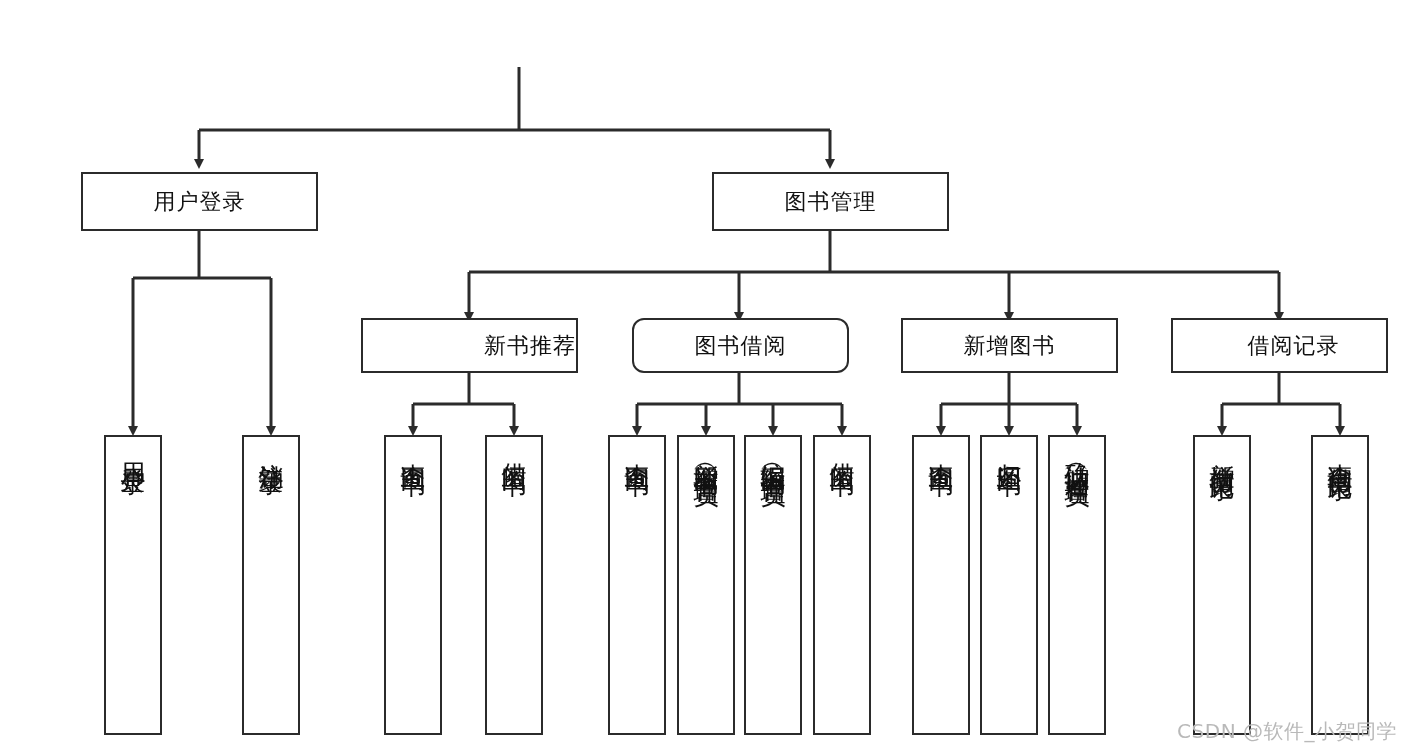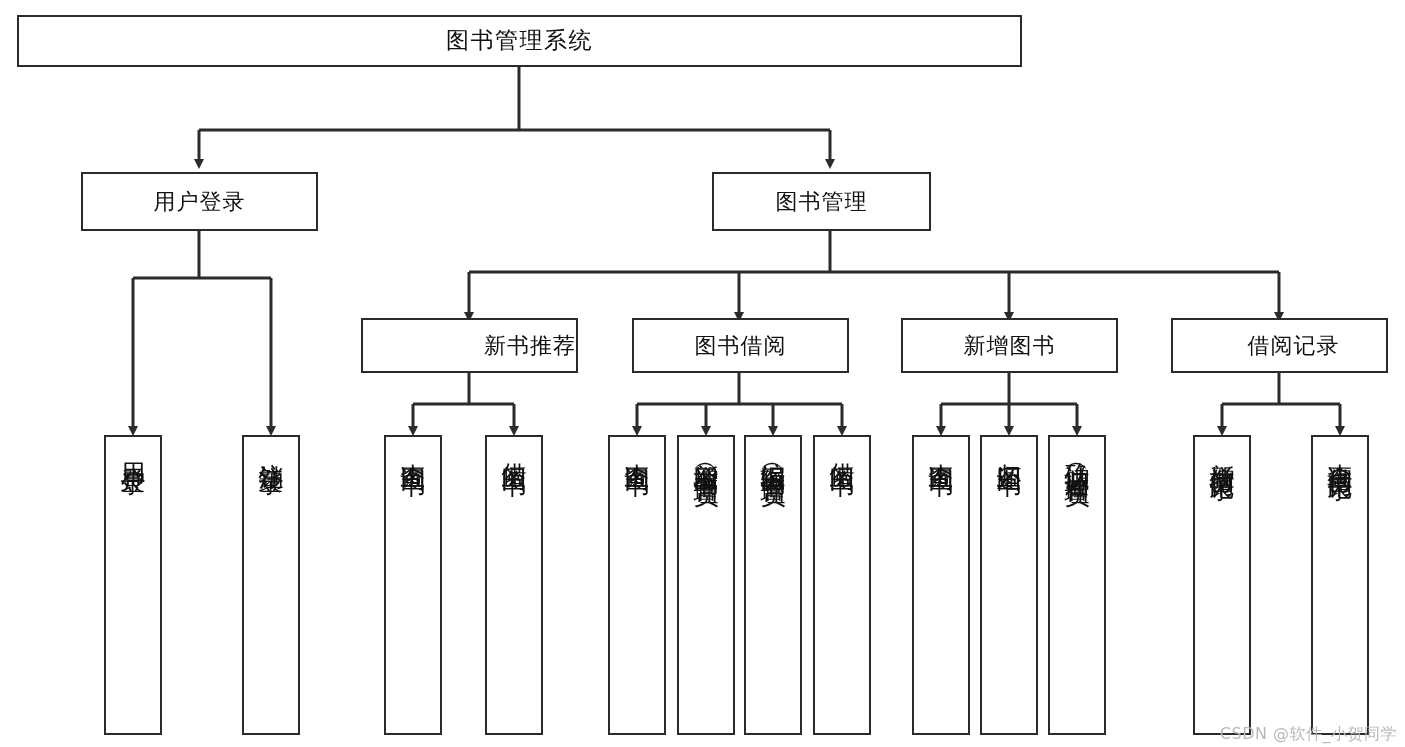--- a/index.html
+++ b/index.html
@@ -58,21 +58,21 @@
     text-orientation:upright;
     font-size:25px;
     line-height:1.0;
     letter-spacing:3px;
     white-space:nowrap;
   }
   .watermark{
     position:absolute;
     right:8px;
     bottom:2px;
-    font-size:16px;
+    font-size:20px;
     color:#b9b9b9;
     z-index:5;
     white-space:nowrap;
     letter-spacing:0.5px;
   }
 </style>
 </head>
 <body>
 
 <div id="canvas">
@@ -121,35 +121,32 @@
       <path d="M1077,404 L1077,427" marker-end="url(#arrow)"></path>
 
       <path d="M1279,373 L1279,404"></path>
       <path d="M1222,404 L1340,404"></path>
       <path d="M1222,404 L1222,427" marker-end="url(#arrow)"></path>
       <path d="M1340,404 L1340,427" marker-end="url(#arrow)"></path>
 
     </g>
   </svg>
 
-  <div class="node horiz root" style="left:17px;top:15px;width:1005px;height:52px;">
-    <span class="label">图书管理系统</span>
-  </div>
 
   <div class="node horiz" style="left:81px;top:172px;width:237px;height:59px;">
     <span class="label">用户登录</span>
   </div>
-  <div class="node horiz" style="left:712px;top:172px;width:219px;height:59px;">
+  <div class="node horiz" style="left:712px;top:172px;width:237px;height:59px;">
     <span class="label">图书管理</span>
   </div>
 
   <div class="node horiz" style="left:361px;top:318px;width:217px;height:55px;justify-content:flex-end;">
     <span class="label">新书推荐</span>
   </div>
-  <div class="node horiz" style="left:632px;top:318px;width:217px;height:55px;">
+  <div class="node horiz" style="left:632px;top:318px;width:217px;height:55px;border-radius:12px;">
     <span class="label">图书借阅</span>
   </div>
   <div class="node horiz" style="left:901px;top:318px;width:217px;height:55px;">
     <span class="label">新增图书</span>
   </div>
   <div class="node horiz" style="left:1171px;top:318px;width:217px;height:55px;padding-left:28px;">
     <span class="label">借阅记录</span>
   </div>
 
   <div class="node vert" style="left:104px;top:435px;width:58px;height:300px;">

